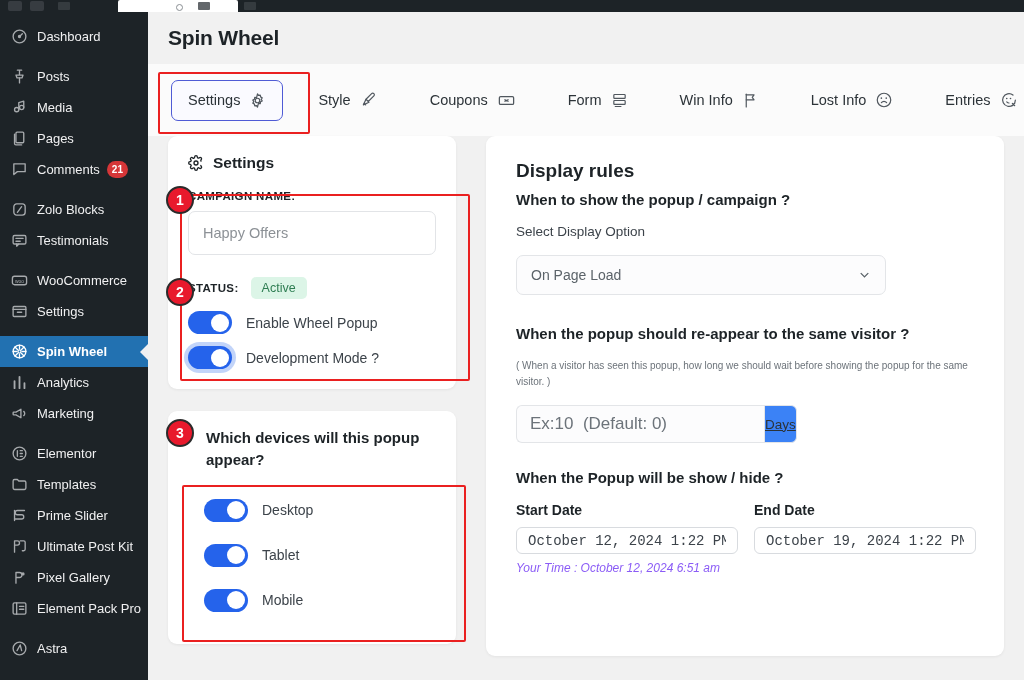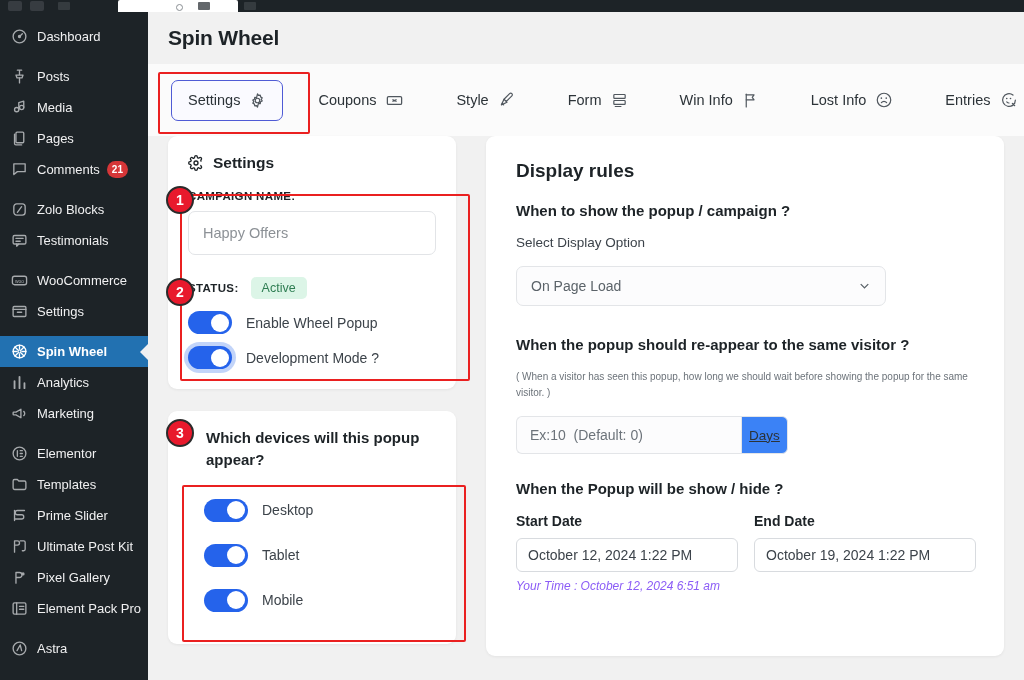--- a/index.html
+++ b/index.html
@@ -348,21 +348,21 @@
 
   
   .card-rules {
     padding: 24px 28px 20px 30px;
     min-height: 520px;
   }
   .rules-title {
     font-size: 19px;
     font-weight: 700;
     color: #1d2327;
-    margin-bottom: 20px;
+    margin-bottom: 9px;
   }
   .q-head {
     font-size: 15px;
     font-weight: 700;
     color: #1d2327;
     margin-bottom: 16px;
   }
   .sub-label {
     font-size: 13.5px;
     color: #3c434a;
@@ -404,21 +404,21 @@
     height: 38px;
     margin-bottom: 26px;
   }
   .input-group .ig-input {
     flex: 1;
     border: 1px solid #e3e5e8;
     border-right: none;
     border-radius: 6px 0 0 6px;
     background: #fcfcfd;
     padding: 3px 13px;
-    font-size: 14px;
+    font-size: 17px;
     color: #6c737a;
     outline: none;
     font-family: "Liberation Sans", sans-serif;
   }
   .input-group .ig-input::placeholder { color: #6c737a; }
   .input-group .ig-addon {
     width: 47px;
     border: 1px solid #e3e5e8;
     border-radius: 0 6px 6px 0;
     background: #3b82f6;
@@ -437,29 +437,29 @@
   }
   .date-col { width: 222px; }
   .date-label {
     font-size: 14px;
     font-weight: 700;
     color: #1d2327;
     margin-bottom: 9px;
   }
   .date-input {
     width: 100%;
-    height: 34px;
+    height: 27px;
     border: 1px solid #d8dbdf;
     border-radius: 6px;
     background: #fff;
     padding: 0 11px;
     font-size: 14px;
     color: #3c434a;
     outline: none;
-    font-family: Liberation Sans, sans-serif;
+    font-family: Liberation Mono, monospace;
   }
   .your-time {
     margin-top: 7px;
     font-size: 12px;
     font-style: italic;
     color: #8b5cf6;
   }
 </style>
 </head>
 <body>
@@ -668,35 +668,35 @@
           <div class="tab active">
             <span>Settings</span>
             <span class="tab-ic">
               <svg width="17" height="17" viewBox="0 0 24 24" fill="none" stroke="currentColor" stroke-width="1.7" stroke-linecap="round" stroke-linejoin="round">
                 <circle cx="12" cy="12" r="3.2"></circle>
                 <path d="M12 2.5l1.3 2.3 2.6-.5.4 2.6 2.3 1.3-1.4 2.2 1.4 2.2-2.3 1.3-.4 2.6-2.6-.5L12 21.5l-1.3-2.3-2.6.5-.4-2.6-2.3-1.3 1.4-2.2-1.4-2.2 2.3-1.3.4-2.6 2.6.5z"></path>
               </svg>
             </span>
           </div>
           <div class="tab">
-            <span>Coupons</span>
-            <span class="tab-ic">
-              <svg width="19" height="19" viewBox="0 0 24 24" fill="none" stroke="currentColor" stroke-width="1.6" stroke-linejoin="round">
-                <rect x="3" y="7" width="18" height="10" rx="1.6"></rect>
-                <path d="M10 11l4 2M14 11l-4 2" stroke-linecap="round"></path>
-              </svg>
-            </span>
-          </div>
-          <div class="tab">
             <span>Style</span>
             <span class="tab-ic">
               <svg width="18" height="18" viewBox="0 0 24 24" fill="none" stroke="currentColor" stroke-width="1.6" stroke-linecap="round" stroke-linejoin="round">
                 <path d="M18.5 3.5a2.1 2.1 0 0 1 0 3L11 14l-3-3 7.5-7.5a2.1 2.1 0 0 1 3 0z"></path>
                 <path d="M8 11l-3.5 7.5L12 15"></path>
                 <path d="M5.5 16.5l2 2"></path>
+              </svg>
+            </span>
+          </div>
+          <div class="tab">
+            <span>Coupons</span>
+            <span class="tab-ic">
+              <svg width="19" height="19" viewBox="0 0 24 24" fill="none" stroke="currentColor" stroke-width="1.6" stroke-linejoin="round">
+                <rect x="3" y="7" width="18" height="10" rx="1.6"></rect>
+                <path d="M10 11l4 2M14 11l-4 2" stroke-linecap="round"></path>
               </svg>
             </span>
           </div>
           <div class="tab">
             <span>Form</span>
             <span class="tab-ic">
               <svg width="17" height="17" viewBox="0 0 24 24" fill="none" stroke="currentColor" stroke-width="1.7" stroke-linejoin="round">
                 <rect x="4" y="3.5" width="16" height="5.5" rx="1"></rect>
                 <rect x="4" y="12" width="16" height="5.5" rx="1"></rect>
                 <path d="M6 20.5h8" stroke-linecap="round"></path>

